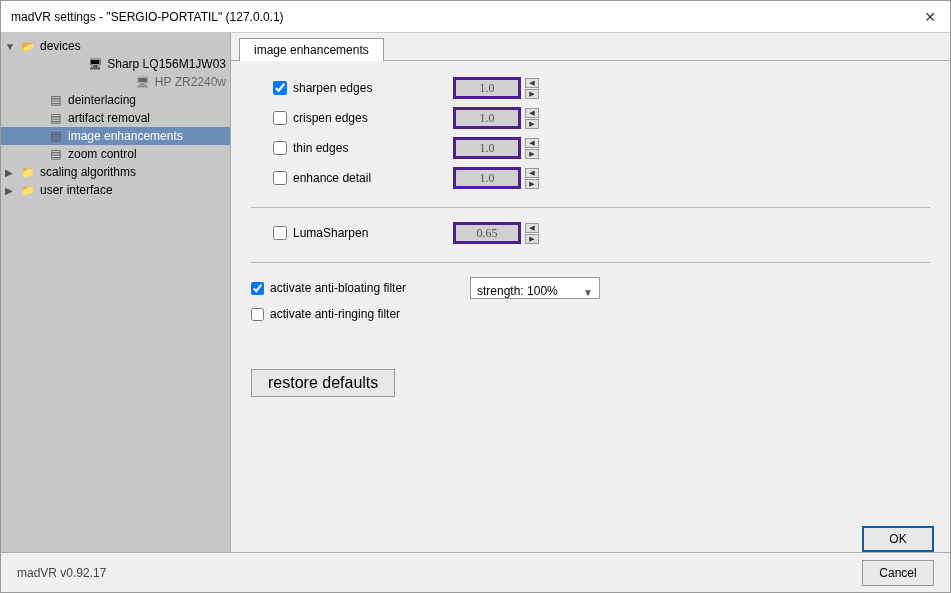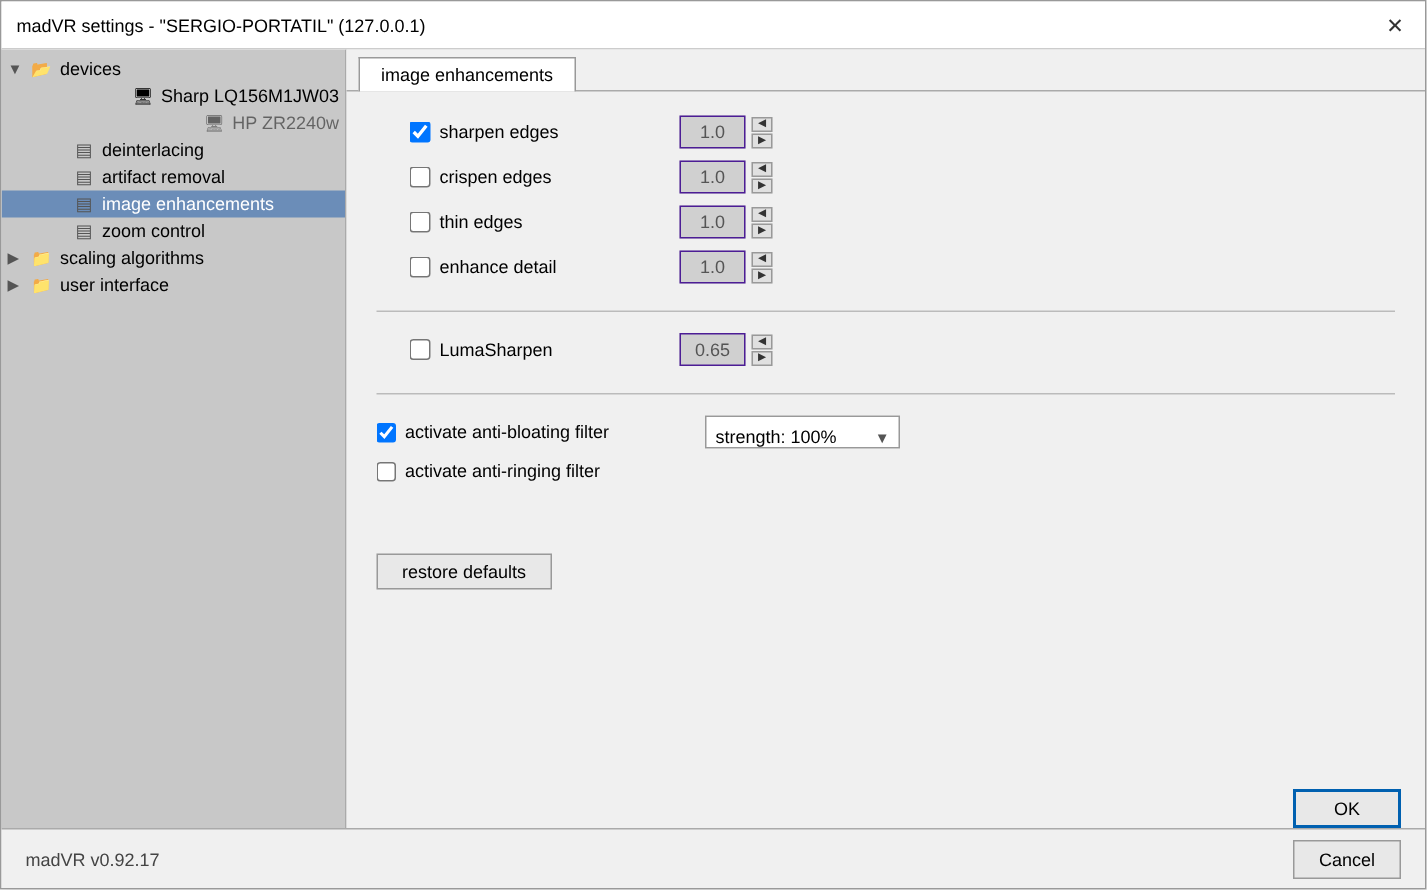--- a/index.html
+++ b/index.html
@@ -186,29 +186,30 @@
       flex-shrink: 0;
     }
 
     .setting-label {
       width: 160px;
       font-size: 12px;
     }
 
     .value-box {
       background: #d0d0d0;
-      border: 1px solid #4c1d95;
-      width: 44px;
+      border: 3px solid #4c1d95;
+      width: 68px;
       height: 22px;
       display: flex;
       align-items: center;
       justify-content: center;
       font-size: 12px;
       color: #555;
       margin-right: 2px;
+      font-family: Liberation Serif, serif;
     }
 
     .spinner-group {
       display: flex;
       flex-direction: column;
       margin-left: 2px;
     }
 
     .spinner-btn {
       width: 14px;
@@ -275,21 +276,21 @@
 
     .dropdown-arrow {
       font-size: 10px;
       color: #555;
     }
 
     .restore-btn {
       border: 1px solid #999;
       background: #e8e8e8;
       padding: 4px 16px;
-      font-size: 12px;
+      font-size: 16px;
       cursor: pointer;
       margin-top: 30px;
       text-align: center;
     }
 
     
     .bottom-bar {
       height: 40px;
       border-top: 1px solid #aaa;
       background: #f0f0f0;

